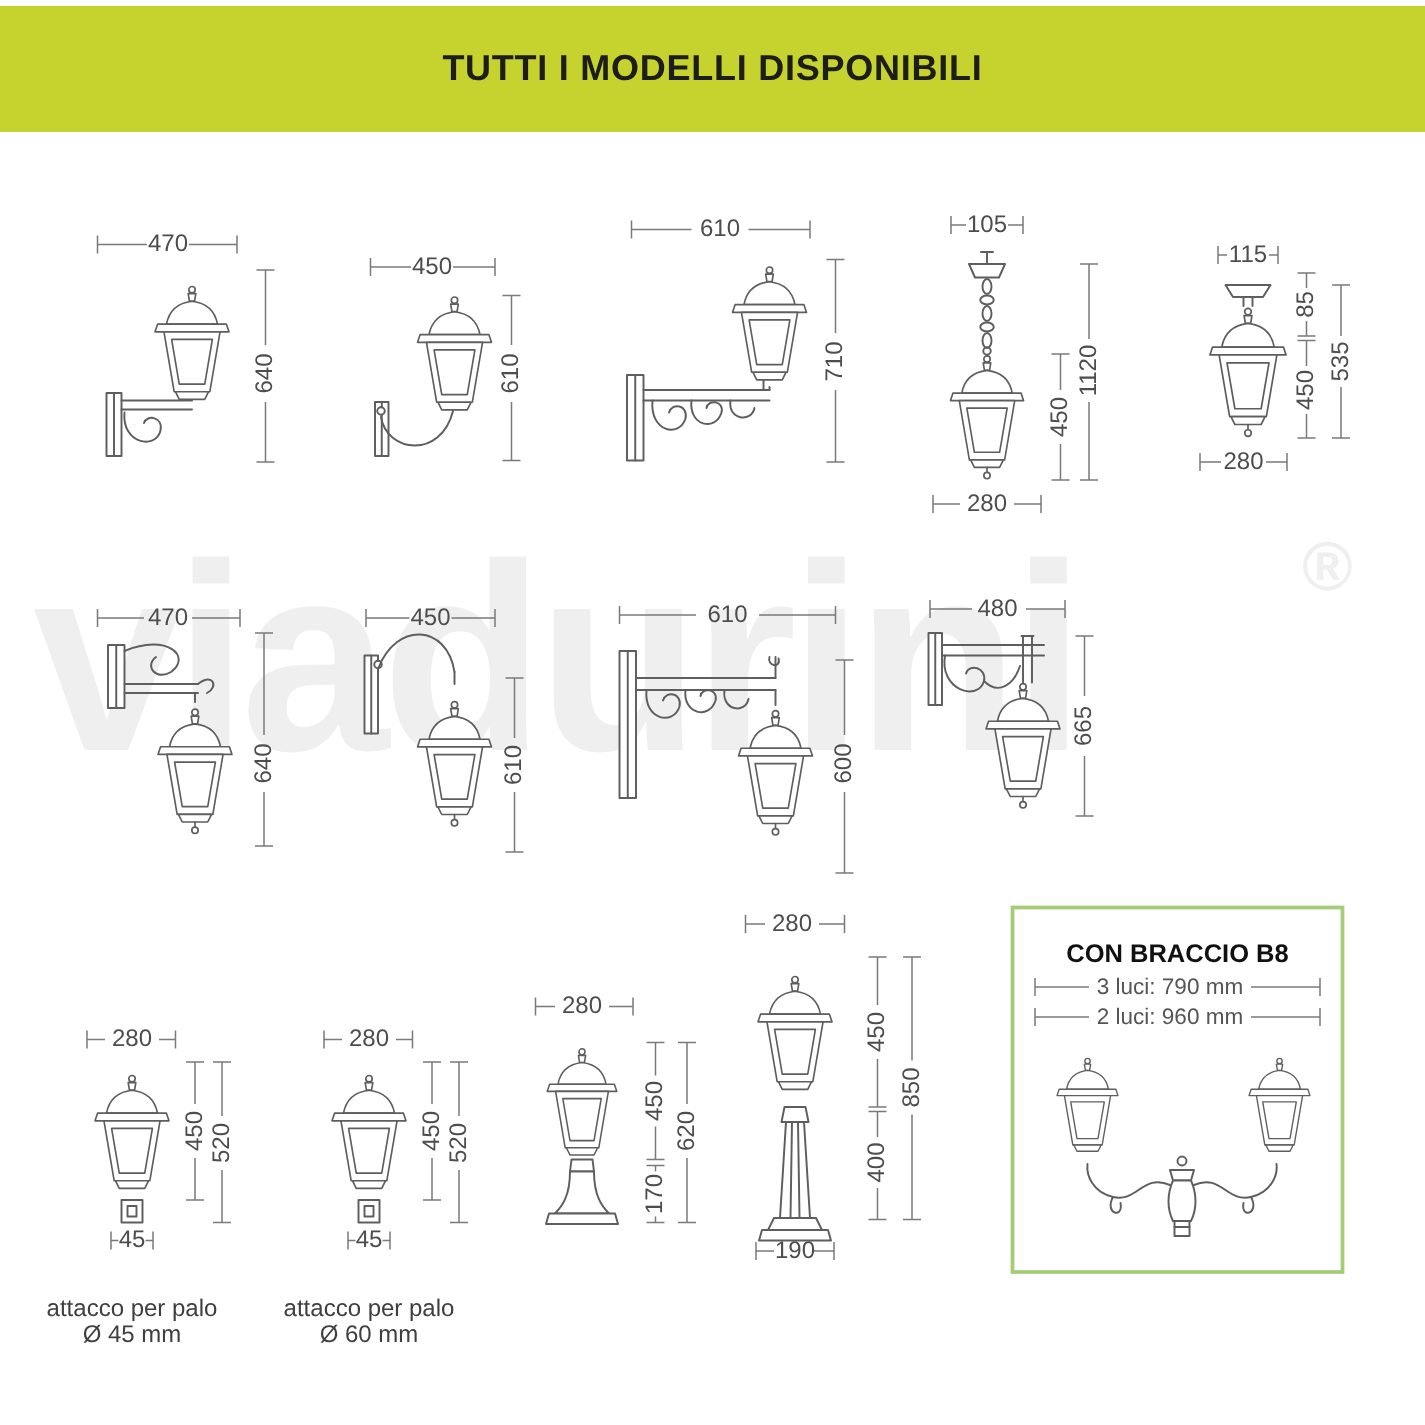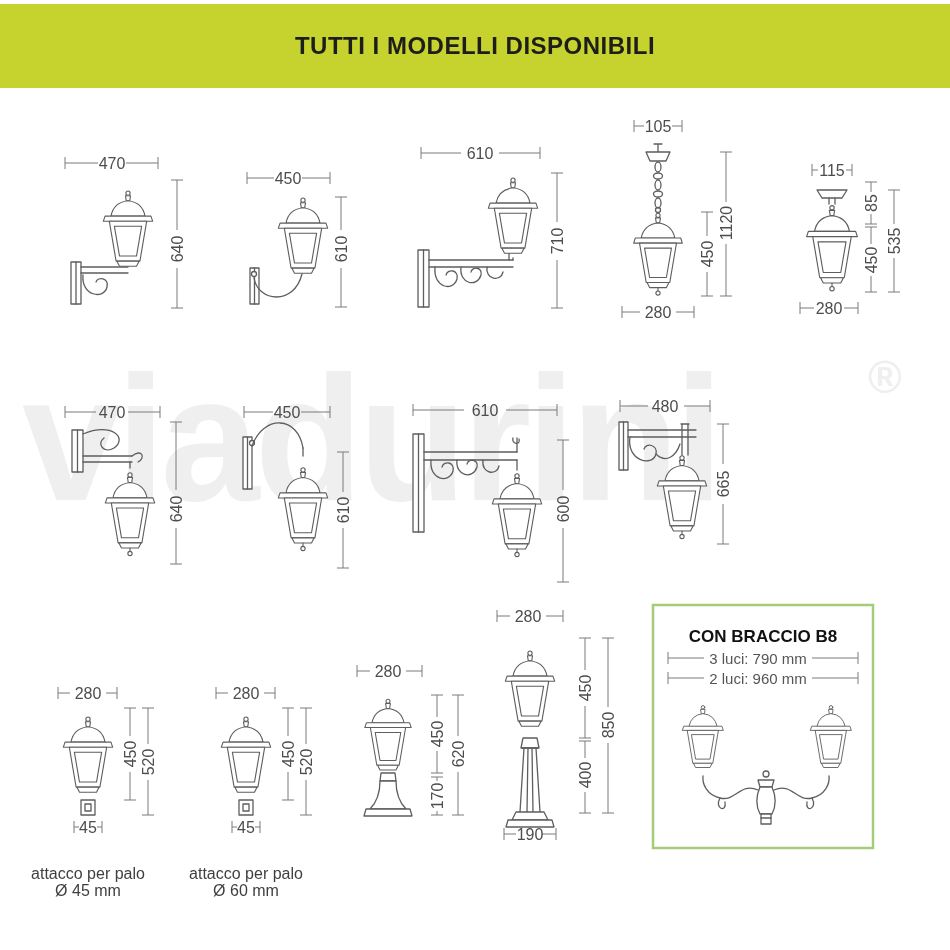--- a/index.html
+++ b/index.html
@@ -121,21 +121,21 @@
         <path class="sn" d="M32 127 C30 148 50 152 54 139 C56 130 45 128 43 135"></path>
         <path class="sn" d="M58 127 C56 144 74 148 78 135 C80 127 69 126 68 132"></path>
         <path class="sn" d="M84 127 C82 140 98 142 100 132"></path>
         <path class="sn" d="M104 104 C100 112 110 114 108 106 M106 112 V120"></path>
         <path class="sn" d="M110 118 V120"></path>
       </g>
       <use href="#lan2" x="76" y="32" width="68" height="86"></use>
     </svg>
   </div>
 
-  <div class="fig" style="left:612px;top:108px">
+  <div class="fig" style="left:612px;top:132px">
     <svg width="125" height="215">
       <g>
         <path class="d" d="M22 12 v12 M22 18 H32 M60 18 H70 M70 12 v12"></path>
         <text class="dim" x="46" y="18">105</text>
       </g>
       <g>
         <path class="sn" d="M42 36 H50 M46 36 V44"></path>
         <path class="s" d="M34 44 H58 L54 53 H38 Z"></path>
         <ellipse class="sn" cx="46" cy="59" rx="3" ry="5"></ellipse>
         <ellipse class="sn" cx="46" cy="68" rx="4.5" ry="3"></ellipse>
@@ -388,21 +388,21 @@
         <path class="d" d="M97 139 h12 M103 139 V156 M103 190 V211 M97 211 h12"></path>
         <text class="dim" transform="rotate(-90 103 173)" x="103" y="173">400</text>
       </g>
       <g>
         <path class="d" d="M120 36 h12 M126 36 V105 M126 141 V211 M120 211 h12"></path>
         <text class="dim" transform="rotate(-90 126 123)" x="126" y="123">850</text>
       </g>
     </svg>
   </div>
 
-  <div class="fig" style="left:652px;top:604px">
+  <div class="fig" style="left:674px;top:604px">
     <svg width="222" height="245">
       <rect class="boxborder" x="1" y="1" width="220" height="243"></rect>
       <text class="boxtitle" x="111" y="32">CON BRACCIO B8</text>
       <g>
         <path class="d" d="M16 48 v12 M16 54 H52 M160 54 H206 M206 48 v12"></path>
         <text class="boxdim" x="106" y="54">3 luci: 790 mm</text>
       </g>
       <g>
         <path class="d" d="M16 68 v12 M16 74 H52 M160 74 H206 M206 68 v12"></path>
         <text class="boxdim" x="106" y="74">2 luci: 960 mm</text>

